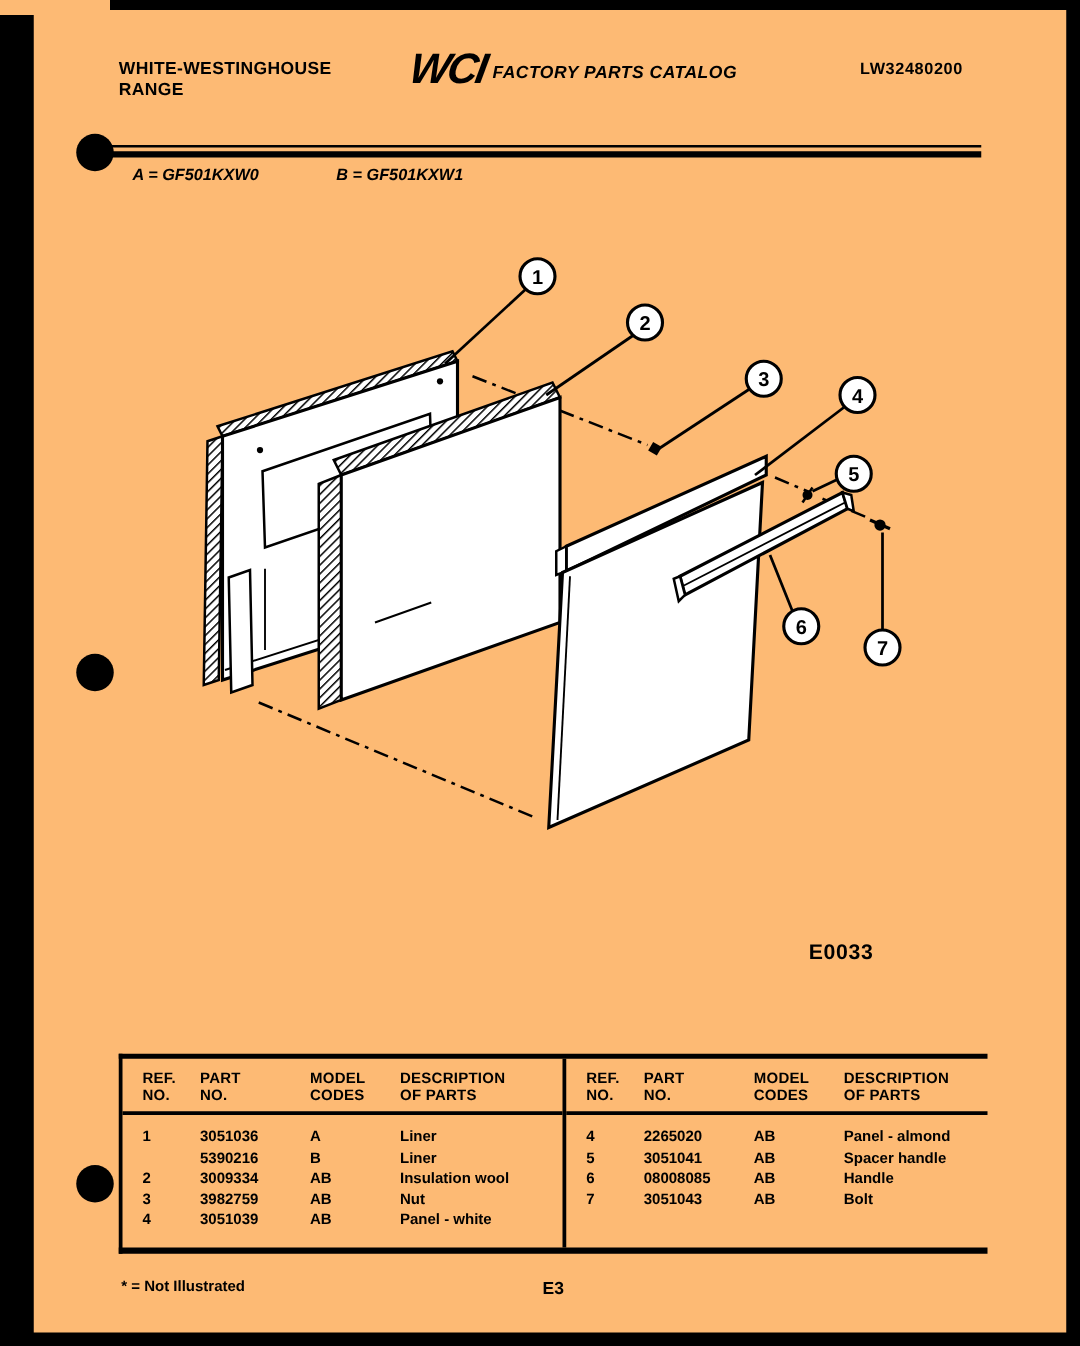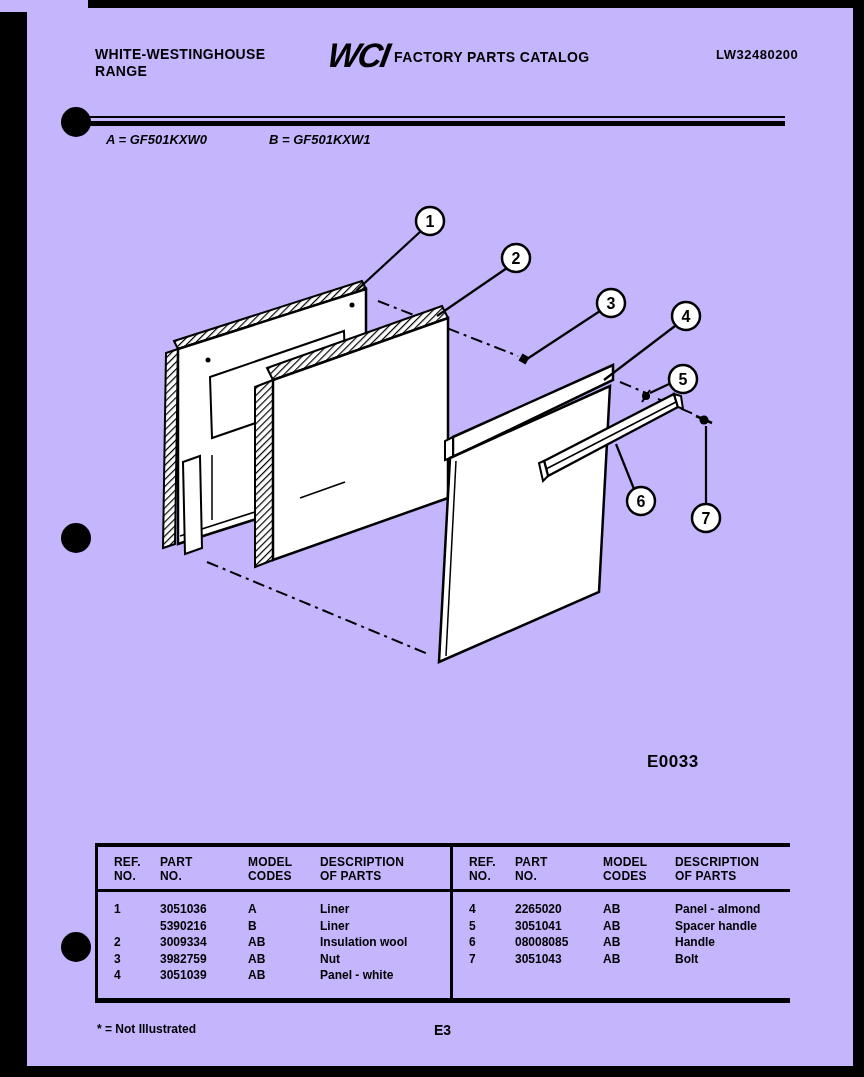--- a/index.html
+++ b/index.html
@@ -1,29 +1,29 @@
 <!DOCTYPE html>
 <html><head>
 <meta charset="utf-8">
 <style>
   html,body{margin:0;padding:0;background:#888;}
   #page{
-    position:relative;width:864px;height:1077px;background:#c4b5fd;
+    position:relative;width:864px;height:1077px;background:#fdba74;
     font-family:"Liberation Sans", sans-serif;color:#000;overflow:hidden;
   }
   .abs{position:absolute;}
   
   .edge{position:absolute;background:#000;}
   .hole{position:absolute;width:30px;height:30px;border-radius:50%;background:#000;}
   
   .brand{left:95px;top:46px;font-size:14px;font-weight:bold;line-height:17px;letter-spacing:.3px;}
   .logo{left:328px;top:36px;font-size:34px;font-weight:bold;font-style:italic;
         transform:skewX(-10deg);letter-spacing:-2px;}
-  .catalog-title{left:394px;top:49px;font-size:14px;font-weight:bold;letter-spacing:.4px;}
-  .pubno{left:688px;top:47px;font-size:13px;font-weight:bold;letter-spacing:.5px;margin-left:28px;}
+  .catalog-title{left:394px;top:49px;font-size:14px;font-weight:bold;letter-spacing:.4px;font-style:italic;}
+  .pubno{left:688px;top:47px;font-size:13px;font-weight:bold;letter-spacing:.5px;}
   .rule-thin{left:88px;top:116px;width:697px;height:2px;background:#000;}
   .rule-thick{left:88px;top:121px;width:697px;height:5px;background:#000;}
   .model-line{left:106px;top:132px;font-size:13px;font-weight:bold;font-style:italic;}
   .model-line span{margin-right:62px;}
   .figure-code{left:647px;top:752px;font-size:17px;font-weight:bold;letter-spacing:.5px;}
   
   .parts-table{
     left:95px;top:843px;width:692px;display:flex;
     border-top:4px solid #000;border-bottom:5px solid #000;border-left:3px solid #000;
   }

